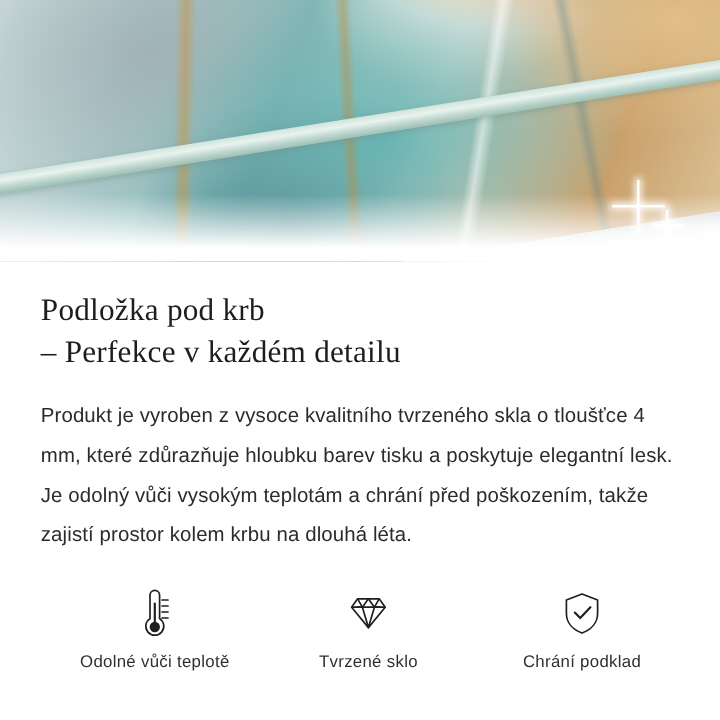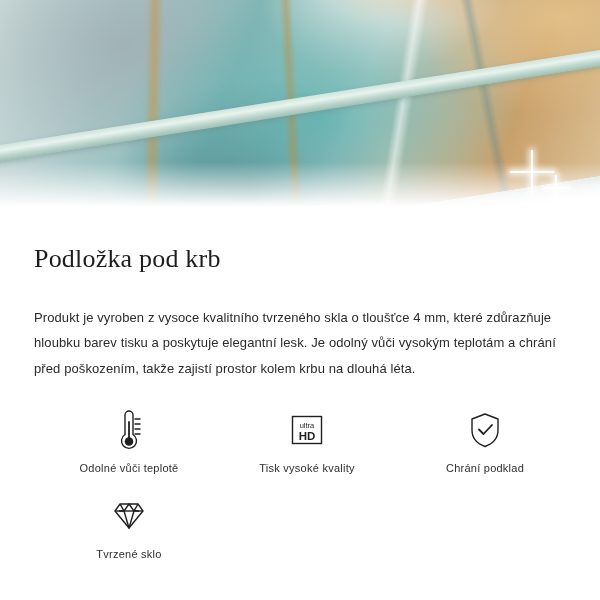--- a/index.html
+++ b/index.html
@@ -124,22 +124,22 @@
     color: #1d1d1d;
     font-weight: 400;
     margin: 16px 0 0 0;
     letter-spacing: 0.2px;
   }
   .headline .line2 {
     display: block;
   }
 
   .body-text {
-    margin: 28px 0 0 0;
-    font-size: 13px;
+    margin: 18px 0 0 0;
+    font-size: 17px;
     line-height: 1.95;
     color: #2b2b2b;
     max-width: 540px;
     letter-spacing: 0.1px;
   }
 
   
   .features {
     display: grid;
     grid-template-columns: repeat(3, 1fr);
@@ -157,21 +157,21 @@
 
   .feature-icon {
     height: 46px;
     display: flex;
     align-items: center;
     justify-content: center;
   }
 
   .feature-label {
     margin-top: 9px;
-    font-size: 11px;
+    font-size: 14px;
     color: #2f2f2f;
     text-align: center;
     letter-spacing: 0.25px;
   }
 
   svg { display: block; }
 </style>
 </head>
 <body>
 
@@ -184,20 +184,21 @@
     <div class="hero-edge"></div>
     <div class="sparkle sparkle-a"></div>
     <div class="sparkle sparkle-b"></div>
     <div class="hero-fade"></div>
   </div>
 
   <div class="content">
 
     <h1 class="headline">
       <span>Podložka pod krb</span>
+      <span class="line2">– Perfekce v každém detailu</span>
     </h1>
 
     <p class="body-text">Produkt je vyroben z vysoce kvalitního tvrzeného skla o tloušťce 4 mm, které zdůrazňuje hloubku barev tisku a poskytuje elegantní lesk. Je odolný vůči vysokým teplotám a chrání před poškozením, takže zajistí prostor kolem krbu na dlouhá léta.</p>
 
     <div class="features">
 
       <div class="feature">
         <div class="feature-icon">
           <svg width="42" height="44" viewBox="0 0 42 44">
             <g fill="none" stroke="#1f1f1f" stroke-width="1.4" stroke-linecap="round">
@@ -207,56 +208,46 @@
               <path d="M27 11 h5"></path>
               <path d="M27 16 h5"></path>
               <path d="M27 21 h5"></path>
               <path d="M27 26 h5"></path>
             </g>
           </svg>
         </div>
         <div class="feature-label">Odolné vůči teplotě</div>
       </div>
 
-      <div class="feature">
-        <div class="feature-icon">
-          <svg width="44" height="44" viewBox="0 0 44 44">
-            <rect x="7.5" y="8.5" width="29" height="27" fill="none" stroke="#1f1f1f" stroke-width="1.4"></rect>
-            <text x="22" y="20" text-anchor="middle" font-family="Liberation Sans, sans-serif" font-size="7.5" fill="#1f1f1f">ultra</text>
-            <text x="22" y="31.5" text-anchor="middle" font-family="Liberation Sans, sans-serif" font-size="11.5" font-weight="bold" fill="#1f1f1f">HD</text>
-          </svg>
-        </div>
-        <div class="feature-label">Tisk vysoké kvality</div>
-      </div>
-
-      <div class="feature">
-        <div class="feature-icon">
-          <svg width="42" height="44" viewBox="0 0 42 44">
-            <g fill="none" stroke="#1f1f1f" stroke-width="1.4" stroke-linejoin="round" stroke-linecap="round">
-              <path d="M21 6 L34 11 v11 c0 8.5 -6 14 -13 16.5 C14 36 8 30.5 8 22 V11 Z"></path>
-              <path d="M15 21.5 l4.5 4.5 L28 17" stroke-width="1.8"></path>
-            </g>
-          </svg>
-        </div>
-        <div class="feature-label">Chrání podklad</div>
-      </div>
 
       <div class="feature">
         <div class="feature-icon">
           <svg width="46" height="44" viewBox="0 0 46 44">
             <g fill="none" stroke="#1f1f1f" stroke-width="1.4" stroke-linejoin="round">
               <path d="M9 17 L14 10 h18 l5 7 -14 17 Z"></path>
               <path d="M9 17 h28"></path>
               <path d="M14 10 l4 7 -5 0"></path>
               <path d="M32 10 l-4 7 5 0"></path>
               <path d="M18 17 l5 17 5 -17"></path>
               <path d="M18 17 l5 -7 5 7"></path>
             </g>
           </svg>
         </div>
         <div class="feature-label">Tvrzené sklo</div>
       </div>
 
+      <div class="feature">
+        <div class="feature-icon">
+          <svg width="42" height="44" viewBox="0 0 42 44">
+            <g fill="none" stroke="#1f1f1f" stroke-width="1.4" stroke-linejoin="round" stroke-linecap="round">
+              <path d="M21 6 L34 11 v11 c0 8.5 -6 14 -13 16.5 C14 36 8 30.5 8 22 V11 Z"></path>
+              <path d="M15 21.5 l4.5 4.5 L28 17" stroke-width="1.8"></path>
+            </g>
+          </svg>
+        </div>
+        <div class="feature-label">Chrání podklad</div>
+      </div>
+
 
 
     </div>
   </div>
 </div>
 
 </body></html>

